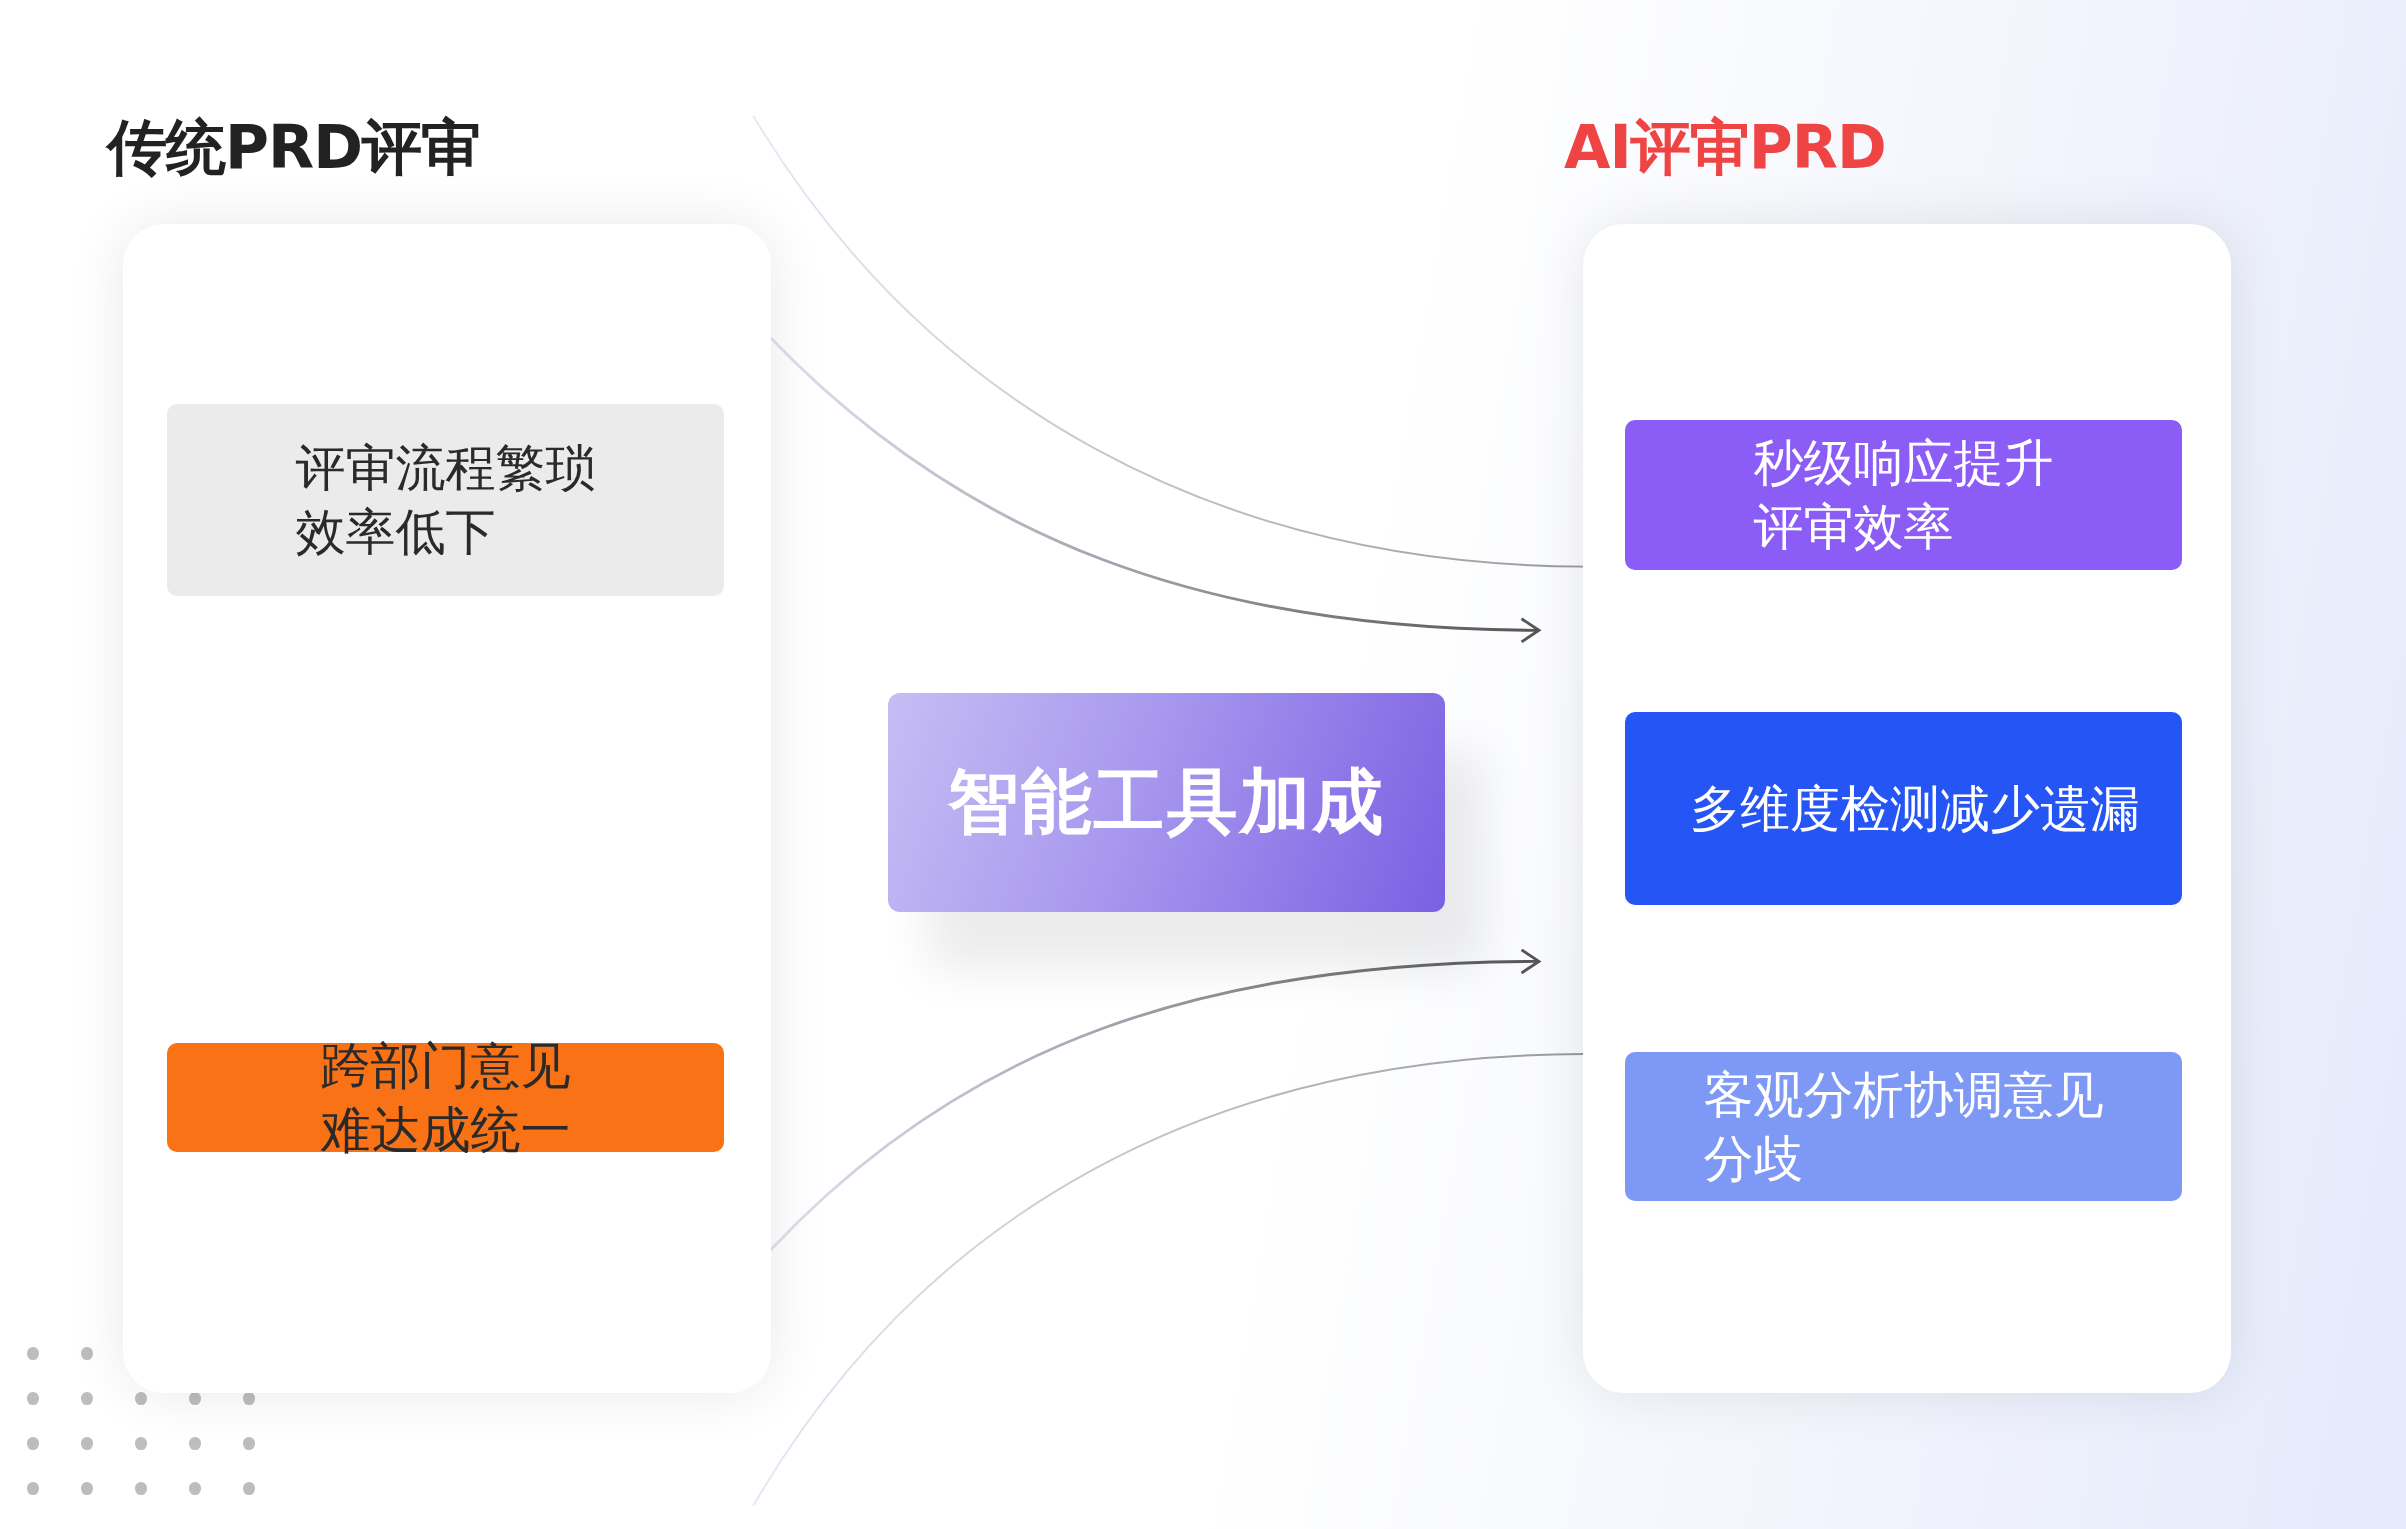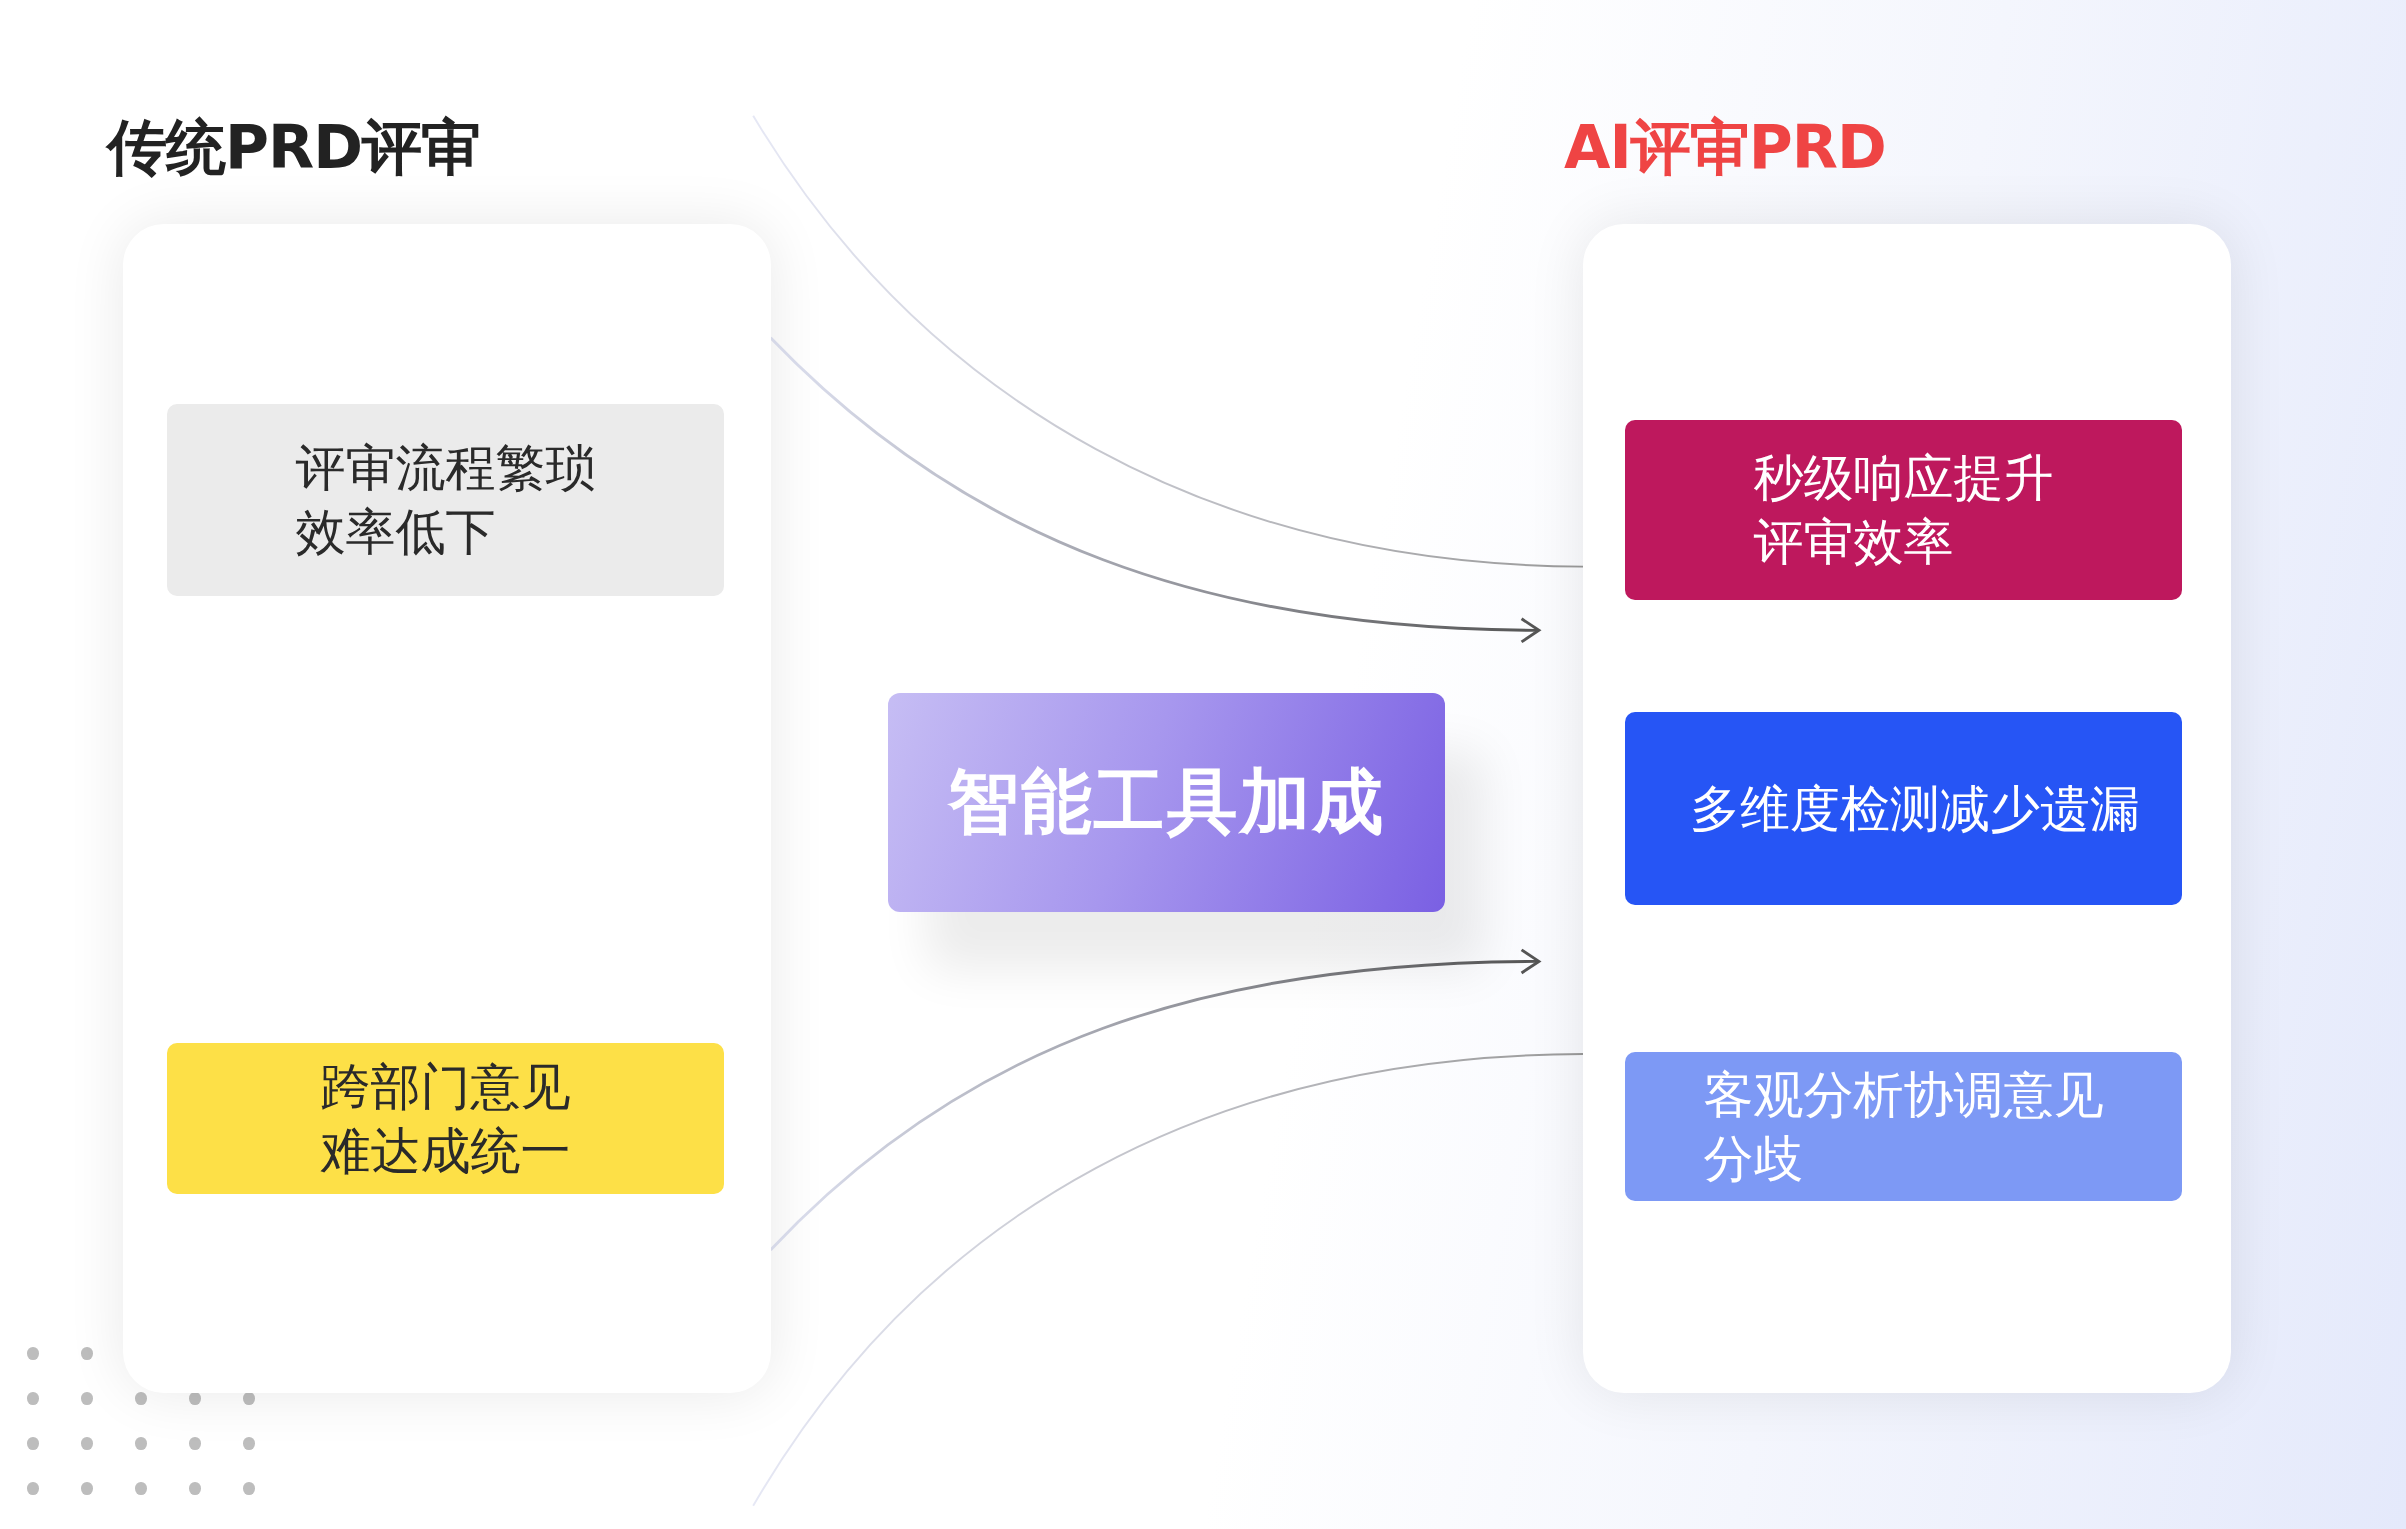--- a/index.html
+++ b/index.html
@@ -69,26 +69,26 @@
   <path d="M1576 984 L1594 996 L1576 1008" stroke="#555" stroke-width="3" fill="none"></path>
   <path d="M780 1560 C 960 1250, 1260 1093, 1640 1092" stroke="url(#g1)" stroke-width="2" fill="none"></path>
 </svg>
 
 <div class="title left">传统PRD评审</div>
 <div class="title right">AI评审PRD</div>
 
 <div class="card left">
   <div class="box lbox" style="top:180px;height:192px;background:#ebebeb;">评审流程繁琐
 效率低下</div>
-  <div class="box lbox" style="top:819px;height:151px;background:#fde047;">跨部门意见
+  <div class="box lbox" style="top:819px;height:109px;background:#f97316;">跨部门意见
 难达成统一</div>
 </div>
 
 <div class="center">智能工具加成</div>
 
 <div class="card right">
-  <div class="box rbox" style="top:196px;height:180px;background:#be185d;">秒级响应提升
+  <div class="box rbox" style="top:196px;height:150px;background:#8b5cf6;">秒级响应提升
 评审效率</div>
   <div class="box rbox" style="top:488px;height:193px;background:#2655f5;padding-left:23px;box-sizing:border-box;">多维度检测减少遗漏</div>
   <div class="box rbox" style="top:828px;height:149px;background:#7d99f5;">客观分析协调意见
 分歧</div>
 </div>
 
 
 </body></html>

